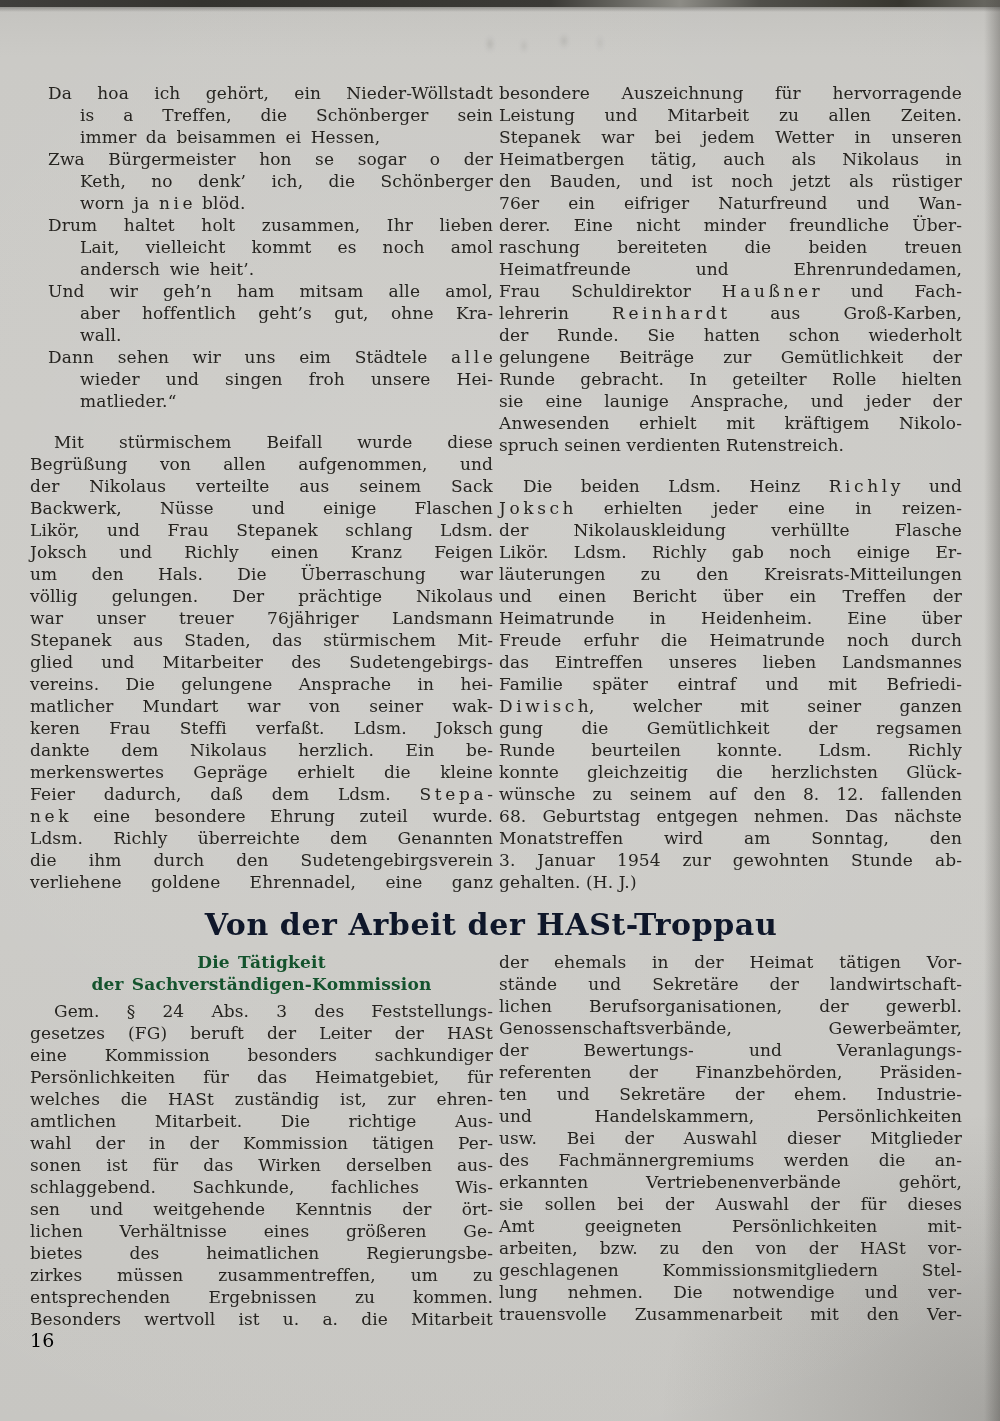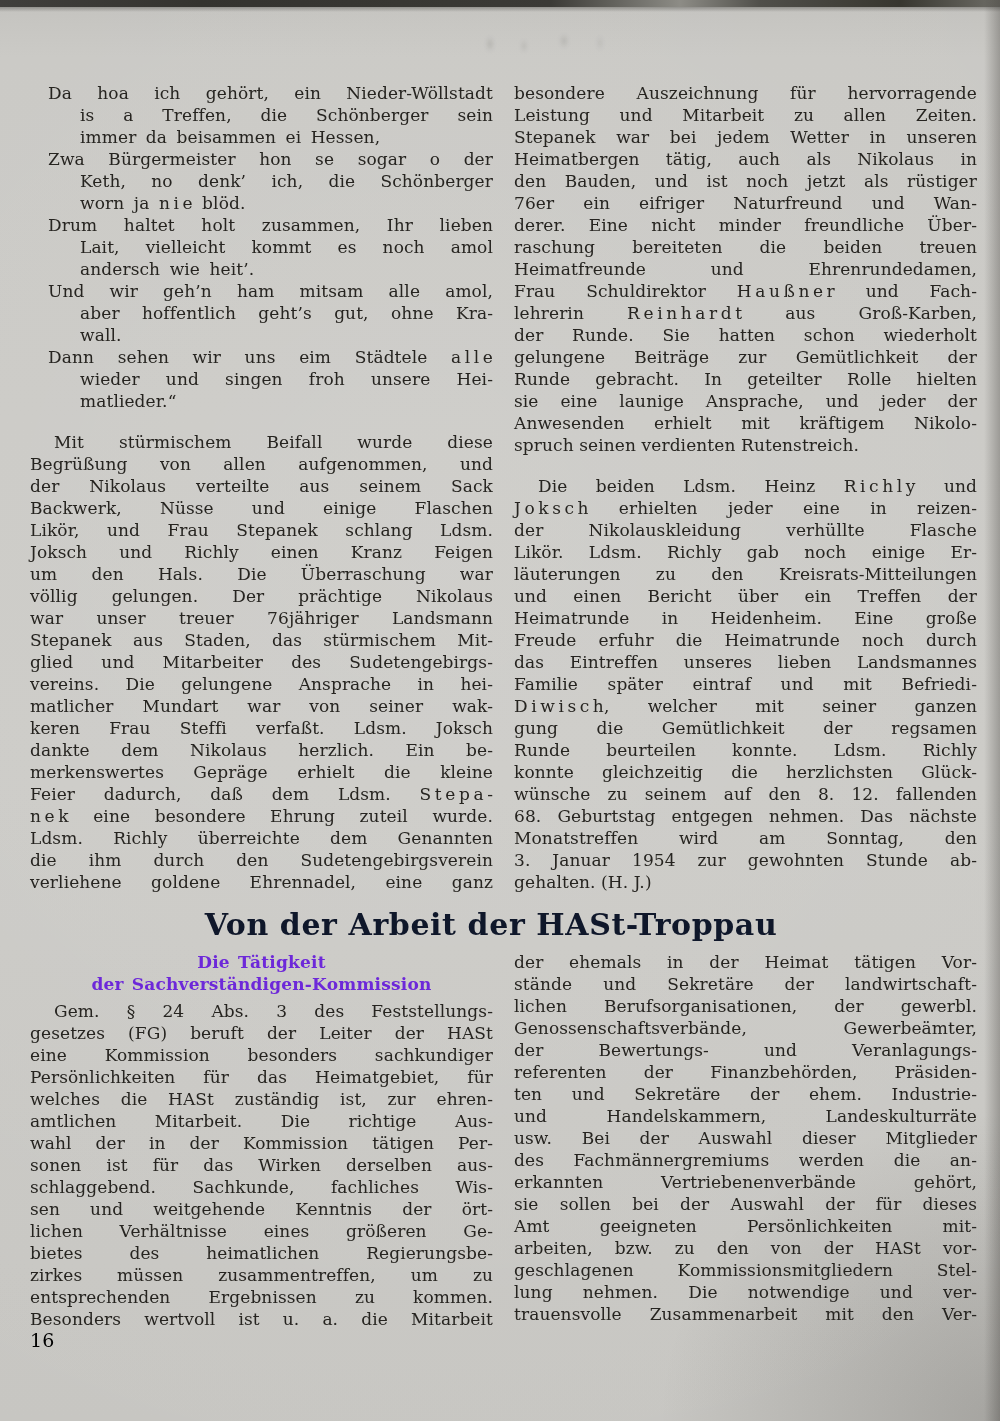--- a/index.html
+++ b/index.html
@@ -7,36 +7,36 @@
     width:1000px;height:1421px;position:relative;overflow:hidden;
     background:
       radial-gradient(140% 100% at 42% 38%, rgba(255,255,255,0.10), rgba(255,255,255,0) 70%),
       radial-gradient(55% 35% at 100% 100%, rgba(30,28,24,0.20), rgba(30,28,24,0) 62%),
       linear-gradient(180deg,#c2c1bd 0%,#c9c8c4 4%,#cbcac6 55%,#c7c6c2 100%);
     background-color:#c9c8c4;
     font-family:"DejaVu Serif","Liberation Serif",serif;
     font-size:17px;line-height:22px;color:#262420;letter-spacing:0.1px;
   }
   .content{padding:82px 24px 0 30px;position:relative}
-  .cols{display:flex;gap:21px}
+  .cols{display:flex;gap:6px}
   .col{flex:0 0 463px;max-width:463px}
   .block+.block{margin-top:19px}
   .line{white-space:normal}
   .just{text-align:justify;text-align-last:justify}
   .p-first{text-indent:24px}
   .verse .line{word-spacing:4px}
   .v-first{padding-left:18px}
   .v-cont{padding-left:50px}
   .headline{
     font-size:30px;line-height:34px;font-weight:bold;text-align:center;
     margin:15px 24px 9px 0;letter-spacing:0.6px;color:#0f172a;
   }
   .subhead{
     font-weight:bold;text-align:center;line-height:22px;margin-bottom:5px;
-    letter-spacing:0.2px;word-spacing:2px;color:#6d28d9;
+    letter-spacing:0.2px;word-spacing:2px;color:#14532d;
   }
   .pagenum{position:absolute;left:30px;top:1329px;font-size:19px;color:#000000}
   .scan-strip{
     position:absolute;top:0;left:0;width:100%;height:7px;
     background:linear-gradient(90deg,#403f3c 0%,#34332f 20%,#3b3a36 55%,#8d8c86 68%,#504f4a 76%,#37362f 90%,#6f6e68 100%);
   }
   .scan-strip::after{
     content:"";position:absolute;top:7px;left:0;width:100%;height:5px;
     background:linear-gradient(180deg,rgba(50,49,45,.35),rgba(50,49,45,0));
   }
@@ -125,21 +125,21 @@
           <div class="line just">Anwesenden erhielt mit kräftigem Nikolo-</div>
           <div class="line">spruch seinen verdienten Rutenstreich.</div>
         </div>
         <div class="block para">
           <div class="line p-first just">Die beiden Ldsm. Heinz R i c h l y und</div>
           <div class="line just">J o k s c h erhielten jeder eine in reizen-</div>
           <div class="line just">der Nikolauskleidung verhüllte Flasche</div>
           <div class="line just">Likör. Ldsm. Richly gab noch einige Er-</div>
           <div class="line just">läuterungen zu den Kreisrats-Mitteilungen</div>
           <div class="line just">und einen Bericht über ein Treffen der</div>
-          <div class="line just">Heimatrunde in Heidenheim. Eine große</div>
+          <div class="line just">Heimatrunde in Heidenheim. Eine über</div>
           <div class="line just">Freude erfuhr die Heimatrunde noch durch</div>
           <div class="line just">das Eintreffen unseres lieben Landsmannes</div>
           <div class="line just">Familie später eintraf und mit Befriedi-</div>
           <div class="line just">D i w i s c h, welcher mit seiner ganzen</div>
           <div class="line just">gung die Gemütlichkeit der regsamen</div>
           <div class="line just">Runde beurteilen konnte. Ldsm. Richly</div>
           <div class="line just">konnte gleichzeitig die herzlichsten Glück-</div>
           <div class="line just">wünsche zu seinem auf den 8. 12. fallenden</div>
           <div class="line just">68. Geburtstag entgegen nehmen. Das nächste</div>
           <div class="line just">Monatstreffen wird am Sonntag, den</div>
@@ -179,21 +179,21 @@
     </div>
     <div class="col">
         <div class="block para">
           <div class="line just">der ehemals in der Heimat tätigen Vor-</div>
           <div class="line just">stände und Sekretäre der landwirtschaft-</div>
           <div class="line just">lichen Berufsorganisationen, der gewerbl.</div>
           <div class="line just">Genossenschaftsverbände, Gewerbeämter,</div>
           <div class="line just">der Bewertungs- und Veranlagungs-</div>
           <div class="line just">referenten der Finanzbehörden, Präsiden-</div>
           <div class="line just">ten und Sekretäre der ehem. Industrie-</div>
-          <div class="line just">und Handelskammern, Landeskulturräte</div>
+          <div class="line just">und Handelskammern, Persönlichkeiten</div>
           <div class="line just">usw. Bei der Auswahl dieser Mitglieder</div>
           <div class="line just">des Fachmännergremiums werden die an-</div>
           <div class="line just">erkannten Vertriebenenverbände gehört,</div>
           <div class="line just">sie sollen bei der Auswahl der für dieses</div>
           <div class="line just">Amt geeigneten Persönlichkeiten mit-</div>
           <div class="line just">arbeiten, bzw. zu den von der HASt vor-</div>
           <div class="line just">geschlagenen Kommissionsmitgliedern Stel-</div>
           <div class="line just">lung nehmen. Die notwendige und ver-</div>
           <div class="line just">trauensvolle Zusammenarbeit mit den Ver-</div>
         </div>

